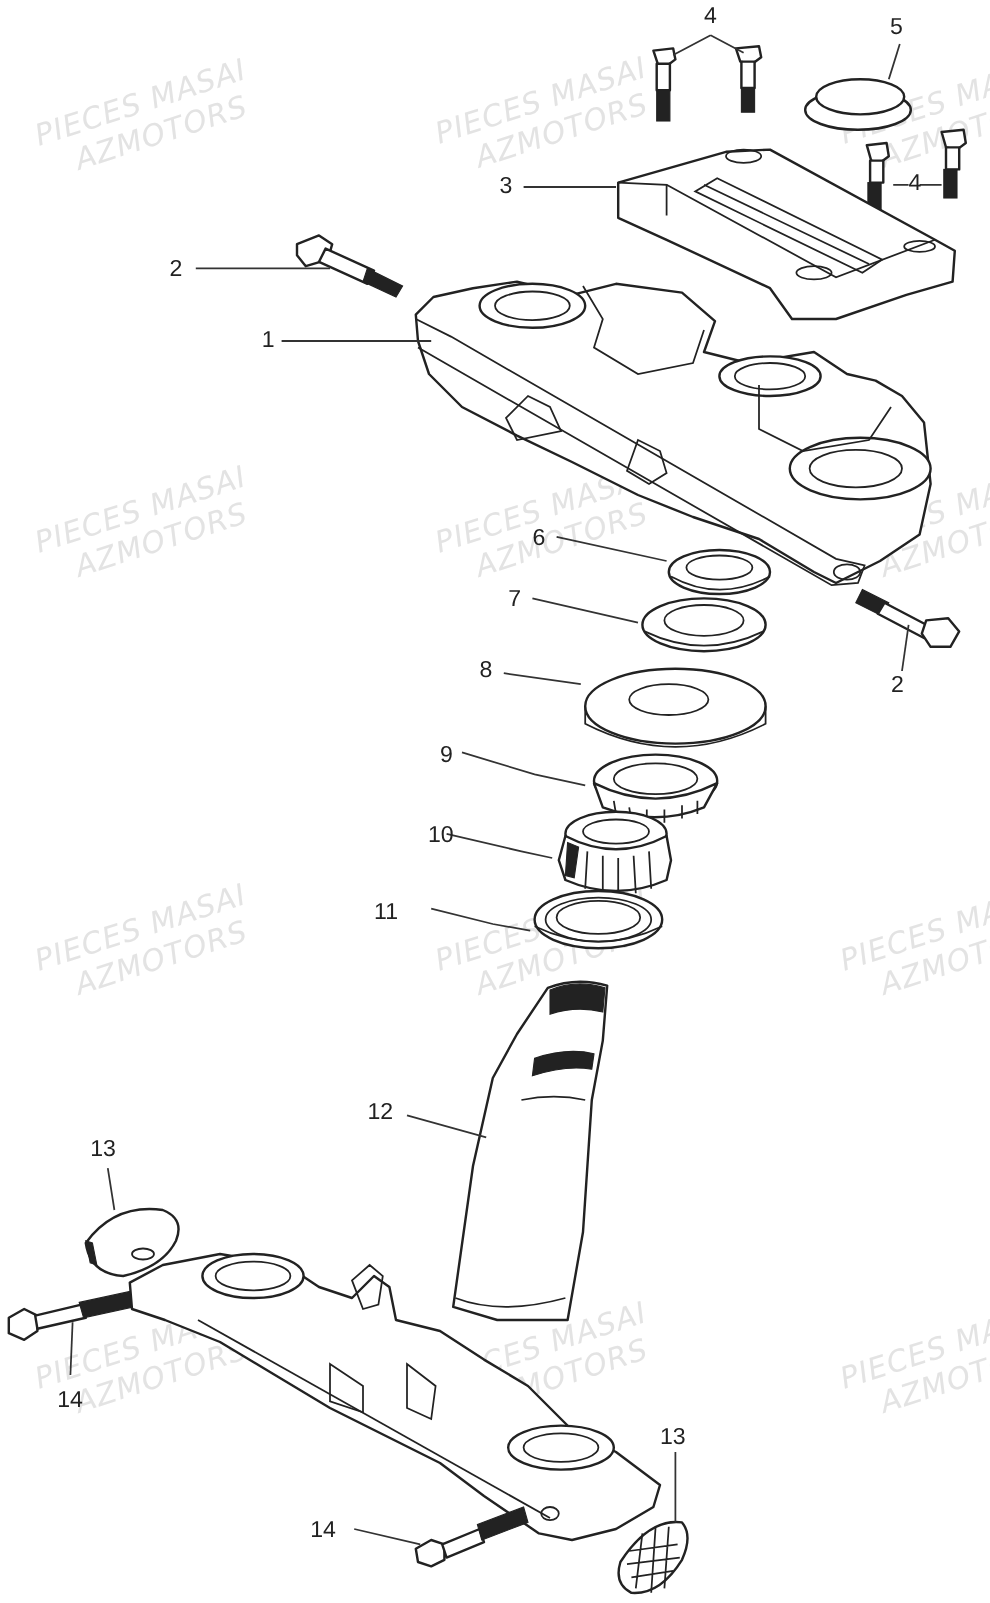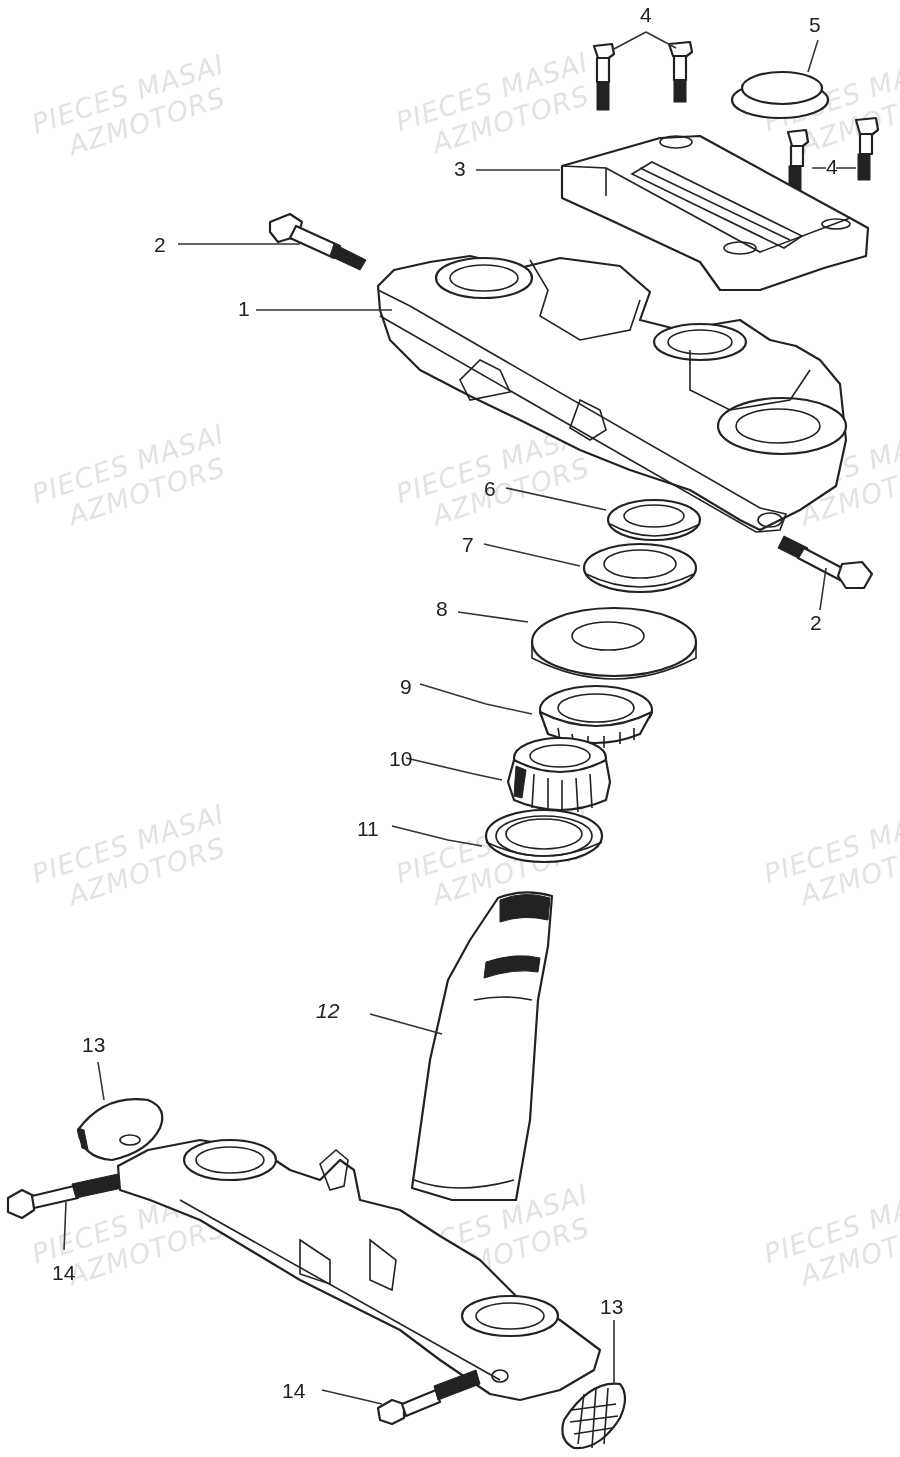--- a/index.html
+++ b/index.html
@@ -236,19 +236,19 @@
   <div class="callout" style="left:454px;top:158px;">3</div>
   <div class="callout" style="left:826px;top:156px;">4</div>
   <div class="callout" style="left:154px;top:234px;">2</div>
   <div class="callout" style="left:238px;top:298px;">1</div>
   <div class="callout" style="left:484px;top:478px;">6</div>
   <div class="callout" style="left:462px;top:534px;">7</div>
   <div class="callout" style="left:810px;top:612px;">2</div>
   <div class="callout" style="left:436px;top:598px;">8</div>
   <div class="callout" style="left:400px;top:676px;">9</div>
   <div class="callout" style="left:389px;top:748px;">10</div>
-  <div class="callout" style="left:357px;top:818px;">11</div>
-  <div class="callout" style="left:316px;top:1000px;font-style:italic;">12</div>
+  <div class="callout" style="left:340px;top:818px;">11</div>
+  <div class="callout" style="left:334px;top:1000px;">12</div>
   <div class="callout" style="left:82px;top:1034px;">13</div>
   <div class="callout" style="left:52px;top:1262px;">14</div>
   <div class="callout" style="left:600px;top:1296px;">13</div>
   <div class="callout" style="left:282px;top:1380px;">14</div>
 </div>
 
 </body></html>

